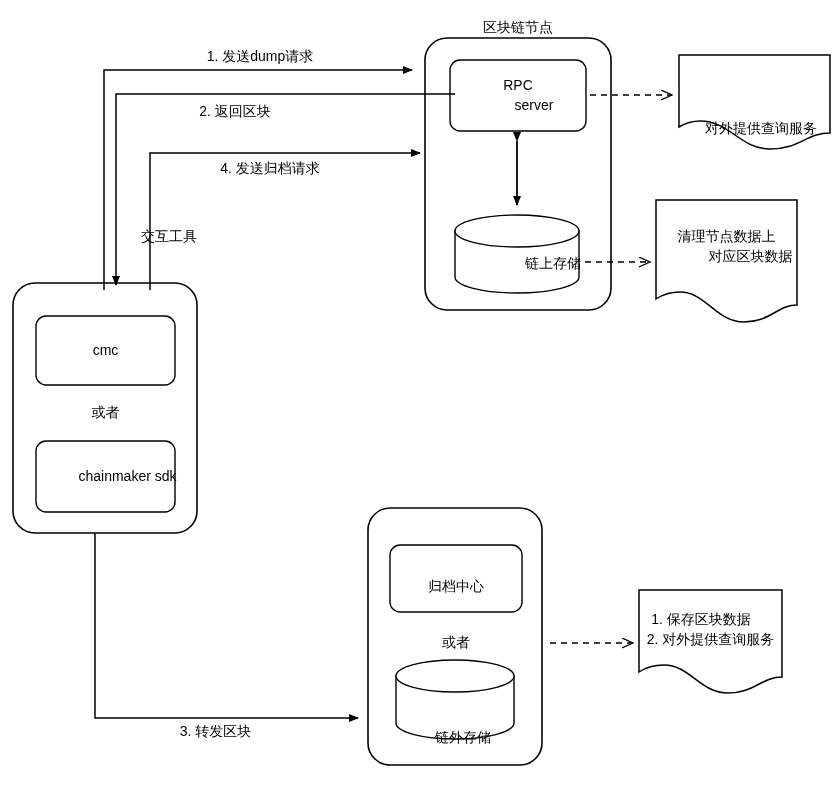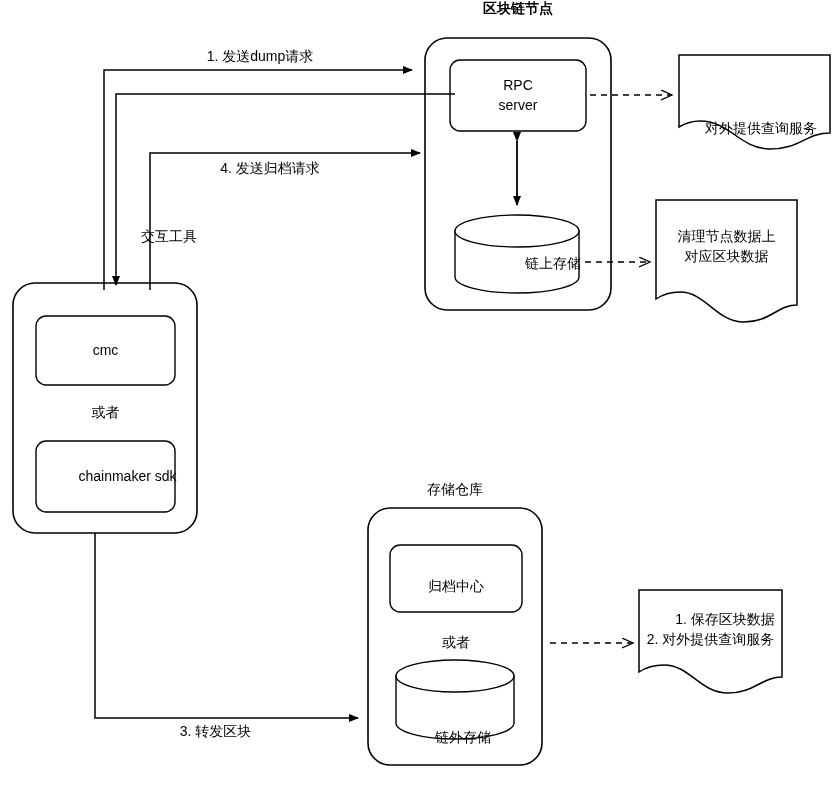--- a/index.html
+++ b/index.html
@@ -96,46 +96,46 @@
 
     <path d="M95,533 L95,718 L358,718" fill="none" stroke="#000000" stroke-width="1.5" marker-end="url(#arrowSolid)"></path>
 
     <line x1="590" y1="95" x2="672" y2="95" stroke="#000000" stroke-width="1.4" stroke-dasharray="6,5" marker-end="url(#arrowOpen)"></line>
 
     <line x1="585" y1="262" x2="650" y2="262" stroke="#000000" stroke-width="1.4" stroke-dasharray="6,5" marker-end="url(#arrowOpen)"></line>
 
     <line x1="550" y1="643" x2="633" y2="643" stroke="#000000" stroke-width="1.4" stroke-dasharray="6,5" marker-end="url(#arrowOpen)"></line>
   </svg>
 
-  <div class="lbl" style="left:425px;top:0;width:186px;font-weight:bold;">区块链节点</div>
+  <div class="lbl" style="left:425px;top:19px;width:186px;">区块链节点</div>
 
   <div class="lbl" style="left:13px;top:228px;width:184px;text-align:right;padding-left:38px;box-sizing:border-box;">交互工具</div>
 
-  <div class="lbl" style="left:368px;top:481px;width:174px;">存储仓库</div>
 
   <div class="lbl" style="left:450px;top:77px;width:136px;">RPC</div>
-  <div class="lbl" style="left:450px;top:97px;width:136px;">server</div>
+  <div class="lbl" style="left:450px;top:97px;width:136px;padding-left:16px;">server</div>
   <div class="lbl" style="left:455px;top:255px;width:124px;margin-left:36px;">链上存储</div>
 
   <div class="lbl" style="left:36px;top:342px;width:139px;">cmc</div>
   <div class="lbl" style="left:36px;top:404px;width:139px;">或者</div>
   <div class="lbl" style="left:36px;top:468px;width:139px;padding-left:22px;">chainmaker sdk</div>
 
   <div class="lbl" style="left:390px;top:570px;width:132px;margin-top:8px;">归档中心</div>
   <div class="lbl" style="left:390px;top:634px;width:132px;">或者</div>
   <div class="lbl" style="left:396px;top:729px;width:134px;">链外存储</div>
 
   <div class="lbl" style="left:679px;top:84px;width:164px;margin-top:36px;">对外提供查询服务</div>
 
   <div class="lbl" style="left:656px;top:228px;width:141px;">清理节点数据上</div>
-  <div class="lbl" style="left:656px;top:248px;width:141px;">对应区块数据</div>
+  <div class="lbl" style="left:656px;top:248px;width:141px;padding-left:24px;">对应区块数据</div>
 
-  <div class="lbl" style="left:639px;top:611px;width:124px;margin-left:24px;">1. 保存区块数据</div>
+  <div class="lbl" style="left:639px;top:611px;width:124px;">1. 保存区块数据</div>
   <div class="lbl" style="left:639px;top:631px;width:143px;">2. 对外提供查询服务</div>
 
   <div class="lbl" style="left:95px;top:48px;width:330px;">1. 发送dump请求</div>
 
+  <div class="lbl" style="left:95px;top:103px;width:280px;">2. 返回区块</div>
 
   <div class="lbl" style="left:100px;top:160px;width:340px;">4. 发送归档请求</div>
 
   <div class="lbl" style="left:84px;top:723px;width:263px;">3. 转发区块</div>
 
 </div>
 
 </body></html>

